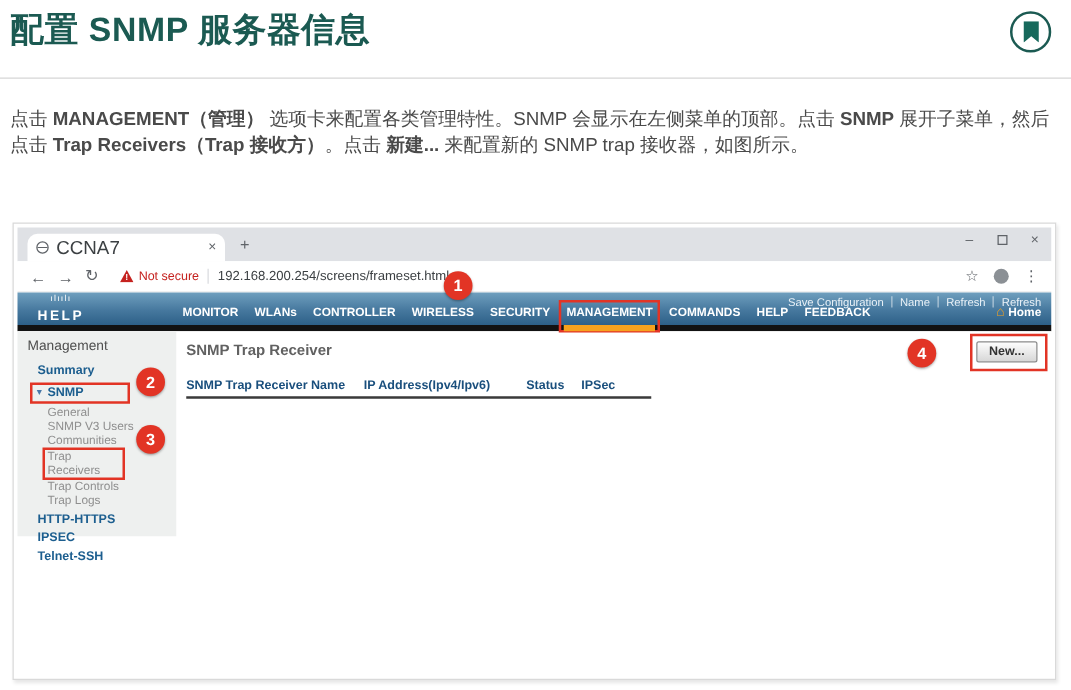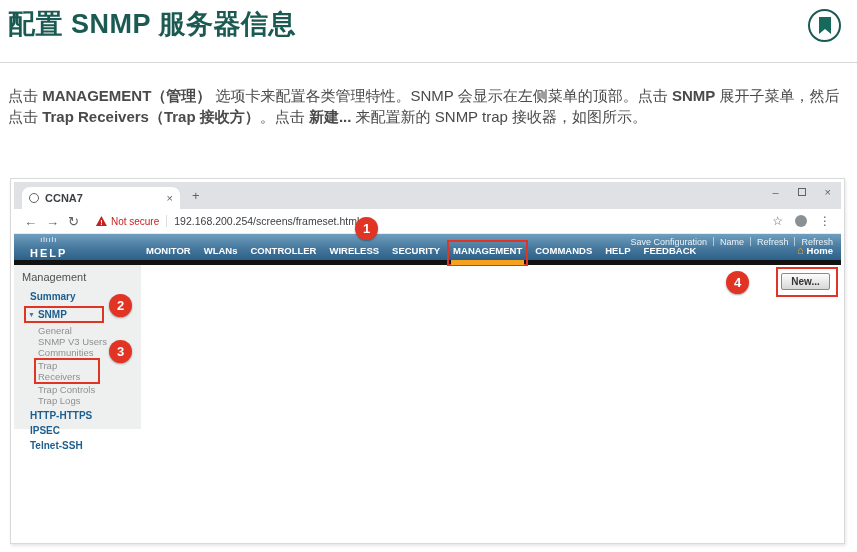--- a/index.html
+++ b/index.html
@@ -23,21 +23,21 @@
   .figure { position:absolute; left:10px; top:178px; width:835px; height:366px;
             background:#fff; border:1px solid #d9d9d9; box-shadow:1px 2px 3px rgba(0,0,0,.10); }
   .shot { position:relative; margin:3px; height:250px; background:#fff; overflow:visible; }
 
   
   .tabstrip { position:relative; height:27px; background:#dfe1e5; }
   .tab { position:absolute; left:8px; top:5px; width:158px; height:22px; background:#fff;
          border-radius:8px 8px 0 0; display:flex; align-items:center; padding:0 7px; gap:6px; }
   .globe { width:10px; height:10px; border:1.3px solid #5f6368; border-radius:50%; flex:0 0 auto;
            background:linear-gradient(#0000 44%,#5f6368 44%,#5f6368 56%,#0000 56%); }
-  .tab-title { font-size:11px; color:#3c4043; flex:1;font-weight:bold; }
+  .tab-title { font-size:15px; color:#3c4043; flex:1; }
   .tab-close { font-size:11px; color:#5f6368; cursor:pointer; }
   .newtab { position:absolute; left:178px; top:6px; font-size:13px; color:#5f6368; cursor:pointer; }
   .winctl { position:absolute; right:10px; top:4px; display:flex; gap:19px; align-items:center;
             color:#5f6368; font-size:11px; }
   .winctl .maxbox { width:8px; height:8px; border:1.2px solid #5f6368; display:inline-block; }
   .toolbar { position:relative; height:25px; background:#fff; border-bottom:1px solid #ebebeb;
              display:flex; align-items:center; padding:0 10px; }
   .nav { color:#5f6368; font-size:13px; margin-right:9px; }
   .warn-tri { width:11px; height:10px; background:var(--not-secure-red);
               clip-path:polygon(50% 0,100% 100%,0 100%); color:#fff; font-size:7px; font-weight:bold;
@@ -189,20 +189,29 @@
       <div class="blackstrip"></div>
 
       <div class="wlcbody">
         <div class="sidebar">
           <div class="sb-title">Management</div>
           <div id="sbitems"><div class="sb-sec"><span>Summary</span></div><div class="sb-sec boxed">
                 <span class="caret">▼</span>
                 <span>SNMP</span>
               </div><div class="sb-sub"><span>General</span></div><div class="sb-sub"><span>SNMP V3 Users</span></div><div class="sb-sub"><span>Communities</span></div><div class="sb-sub boxed"><span>Trap Receivers</span></div><div class="sb-sub"><span>Trap Controls</span></div><div class="sb-sub"><span>Trap Logs</span></div><div class="sb-sec"><span>HTTP-HTTPS</span></div><div class="sb-sec"><span>IPSEC</span></div><div class="sb-sec"><span>Telnet-SSH</span></div></div>
         </div>
+        <div class="main">
+          <div class="content-title">SNMP Trap Receiver</div>
+          <div class="thead" id="thead">
+              <span class="th th0">SNMP Trap Receiver Name</span>
+              <span class="th th1">IP Address(Ipv4/Ipv6)</span>
+              <span class="th th2">Status</span>
+              <span class="th th3">IPSec</span>
+            </div>
+        </div>
       </div>
 
       <button class="newbtn">New...</button>
       <div class="newbox"></div>
       <div class="circ c1">1</div>
       <div class="circ c2">2</div>
       <div class="circ c3">3</div>
       <div class="circ c4">4</div>
     </div>
 

